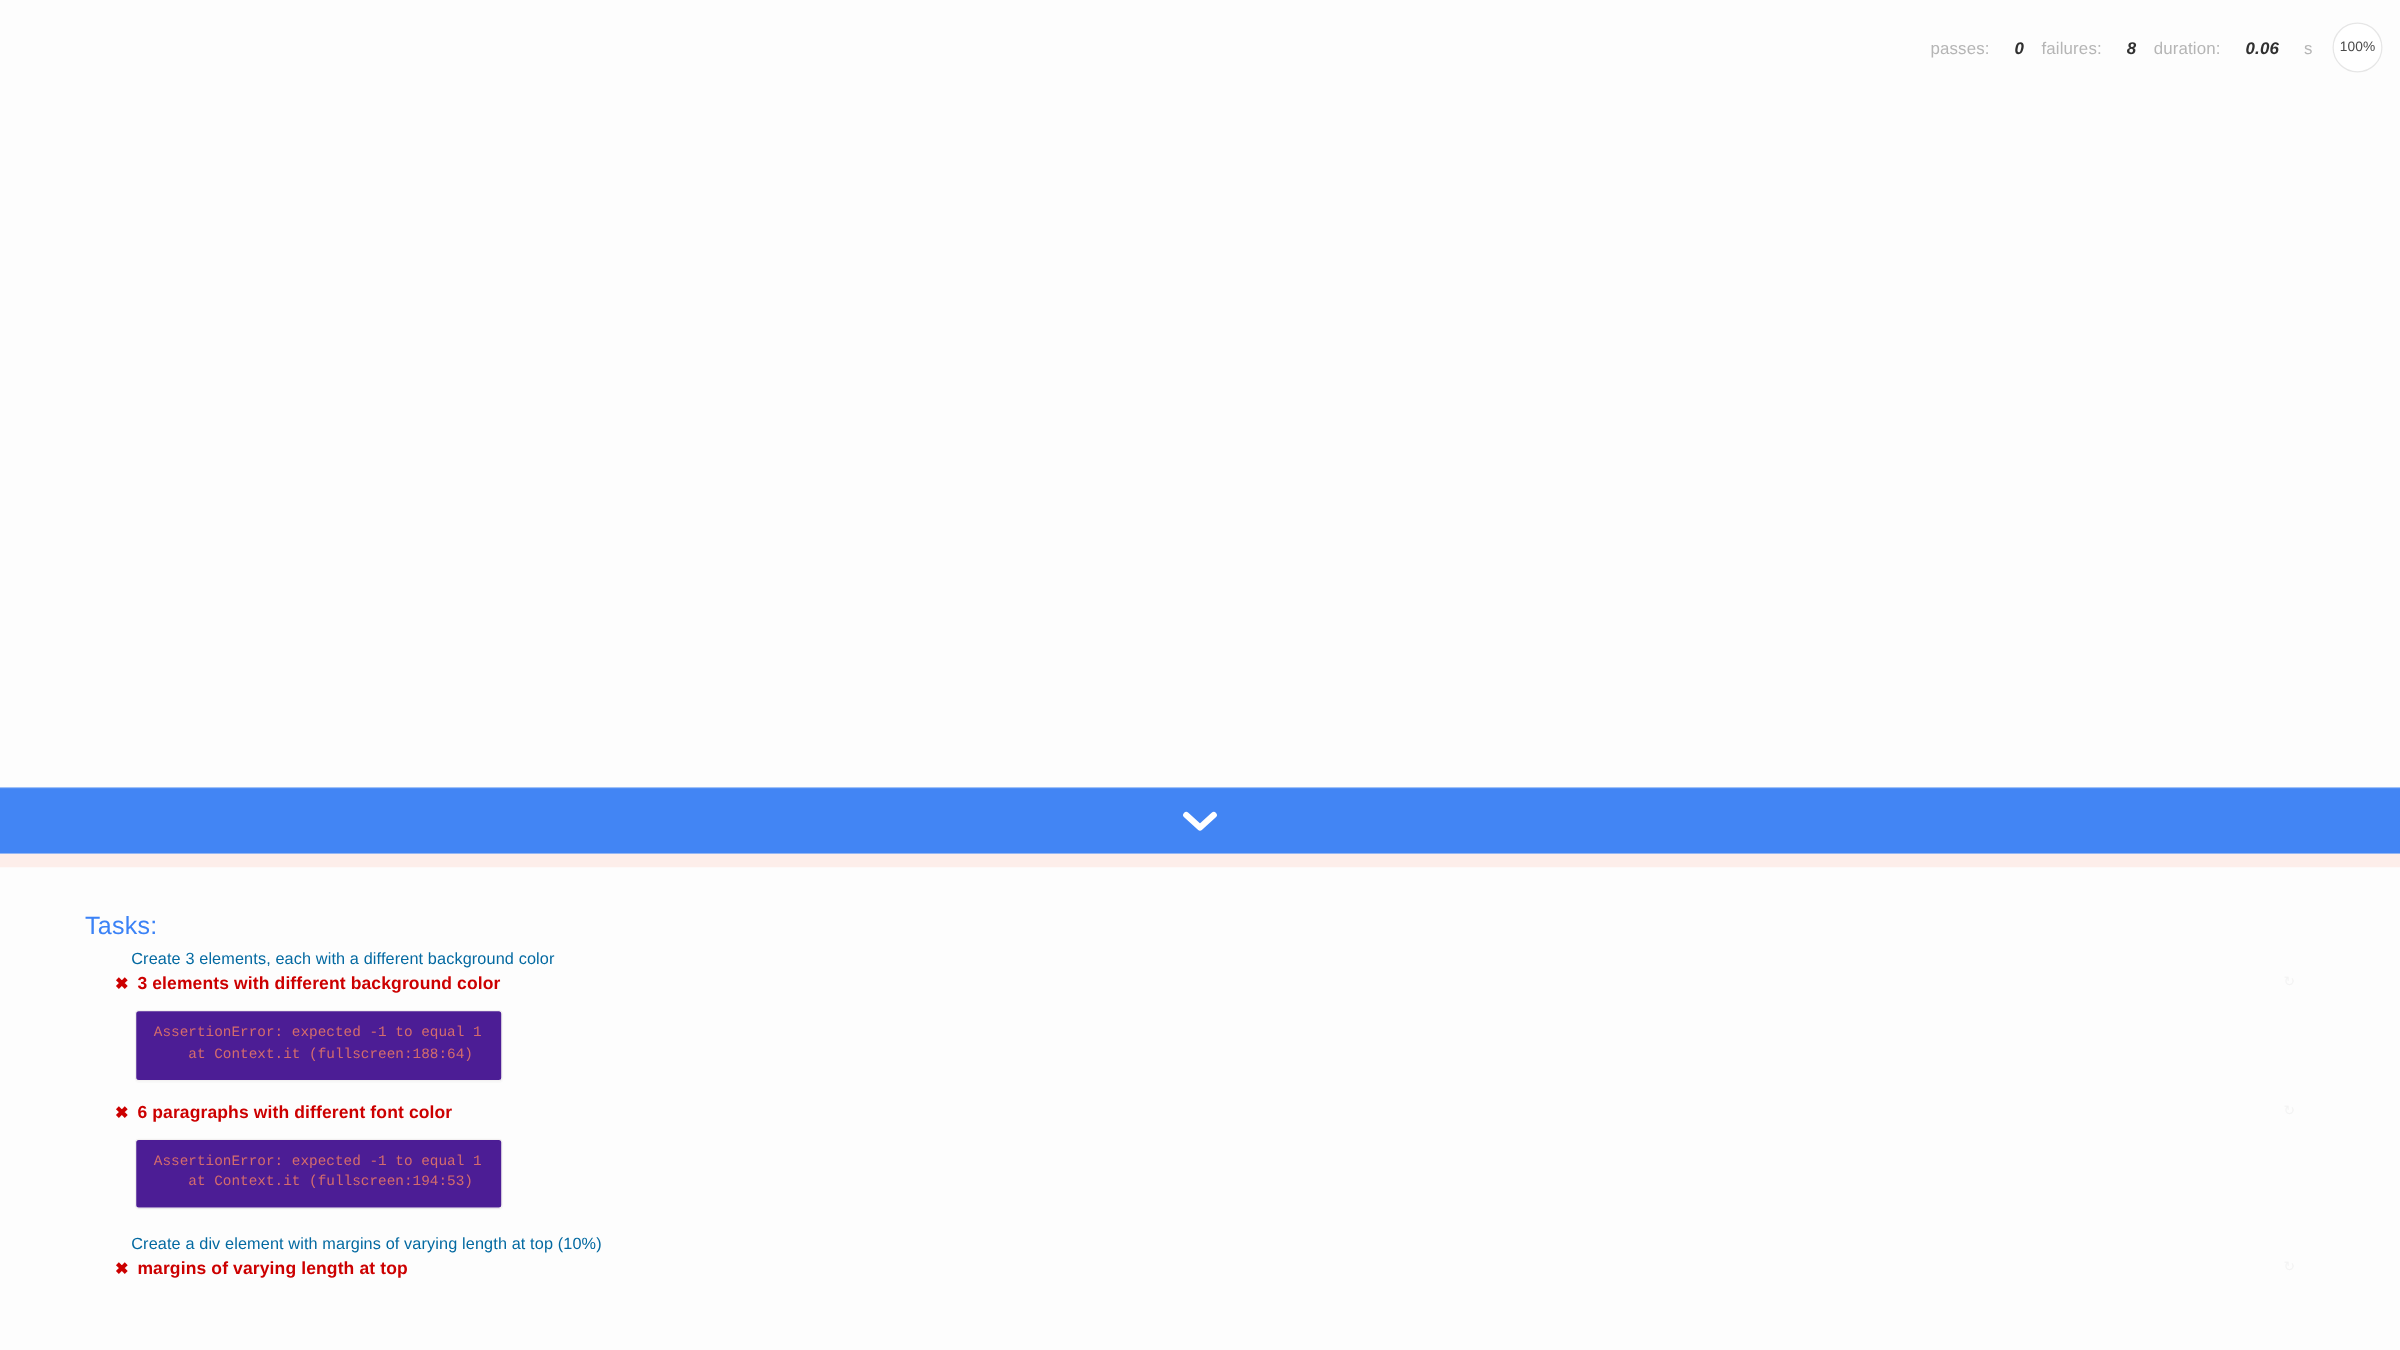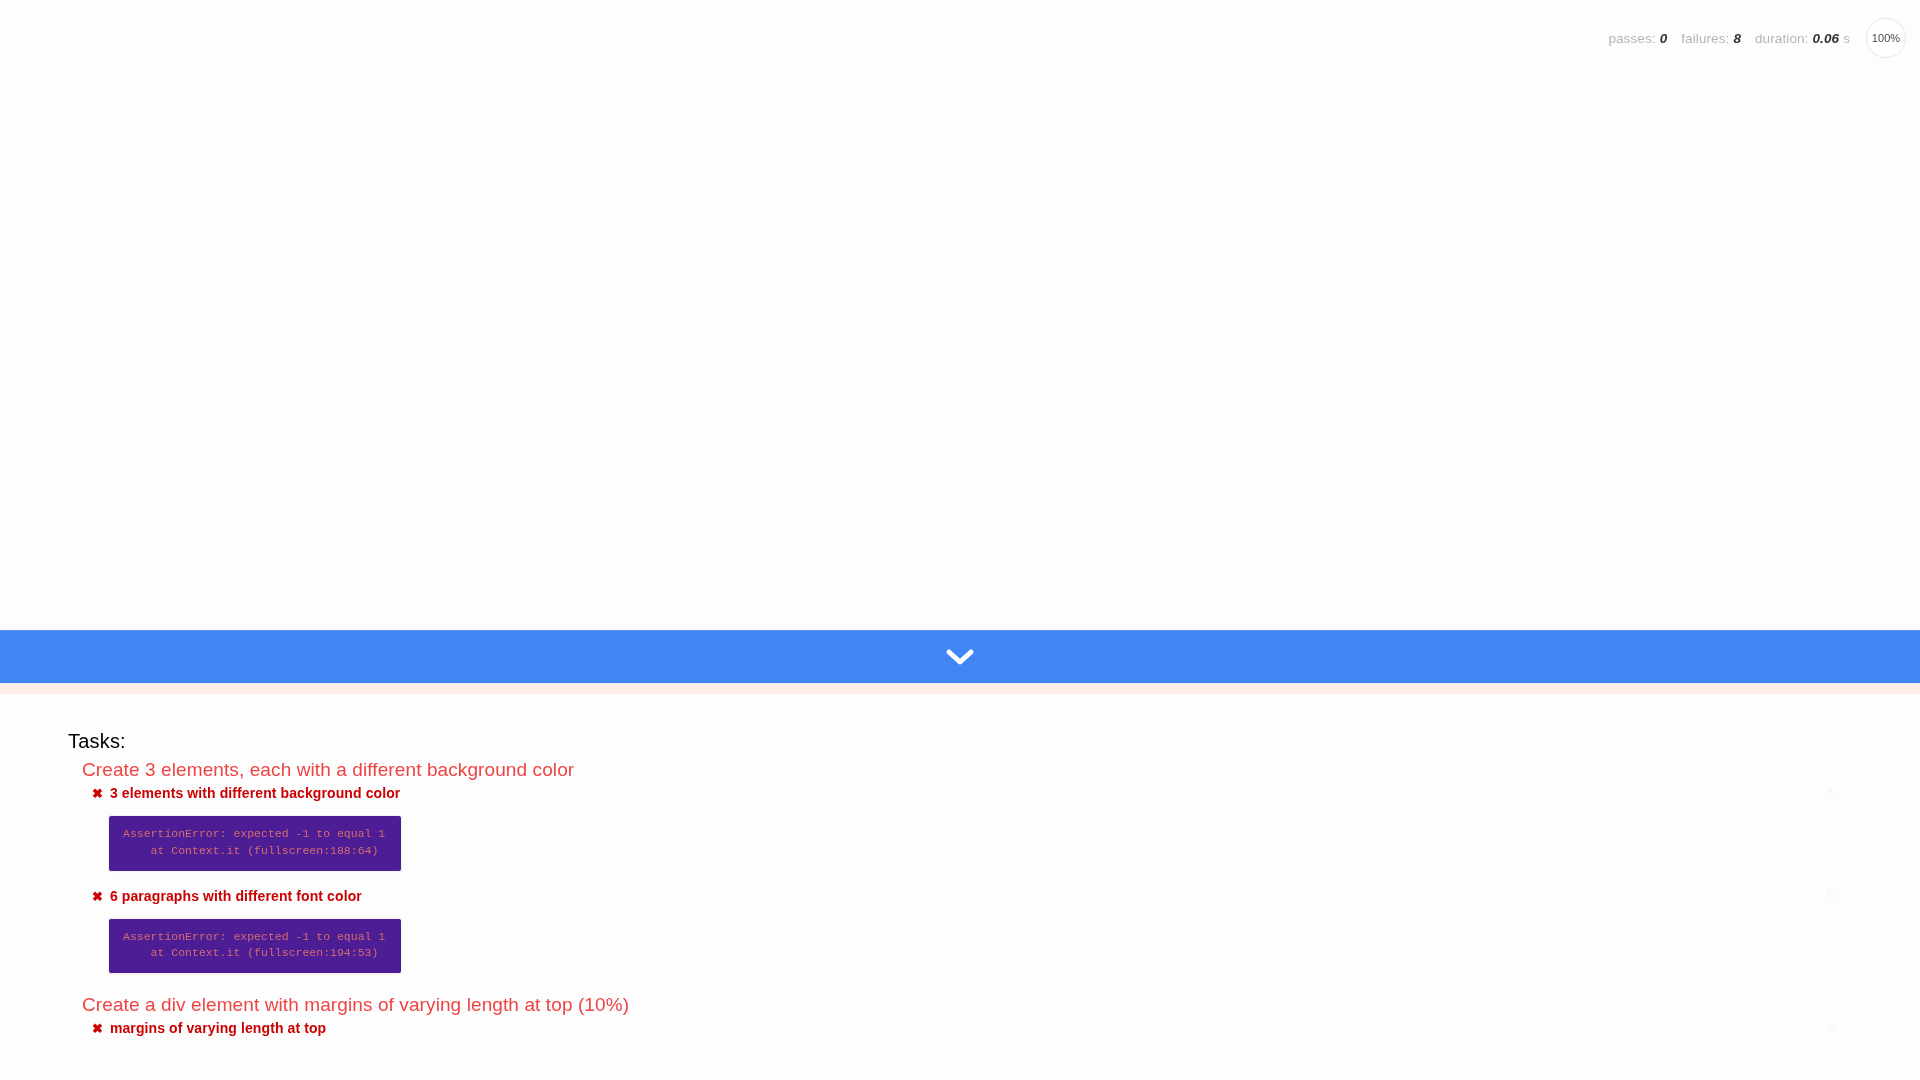--- a/index.html
+++ b/index.html
@@ -20,21 +20,21 @@
     top: 18px;
     right: 14px;
     display: flex;
     align-items: center;
     gap: 14px;
     font-size: 13.5px;
     color: #b5b5b5;
     letter-spacing: .1px;
     white-space: nowrap;
   }
-  .stat-item { display: inline-flex; align-items: center; gap: 4px; }
+  .stat-item { display: inline-flex; align-items: center; gap: 20px; }
   .stat-item em {
     font-style: italic;
     font-weight: bold;
     color: #303030;
     font-size: 13.5px;
   }
   .stat-suffix { color: #b5b5b5; }
   .progress-ring {
     width: 40px; height: 40px;
     border-radius: 50%;
@@ -84,31 +84,31 @@
     height: 386px;
     background: #fdfdfd;
     overflow: hidden;
     padding-top: 36px;
   }
 
   .tasks-heading {
     margin: 0 0 4px 68px;
     font-size: 20px;
     font-weight: normal;
-    color: #000000;
+    color: #3b82f6;
     letter-spacing: .2px;
   }
 
   .suite { margin: 0 0 0 0; }
 
   .suite-title {
-    margin: 6px 0 2px 82px;
-    font-size: 19px;
+    margin: 6px 0 2px 105px;
+    font-size: 13px;
     font-weight: normal;
-    color: #ef4444;
+    color: #0369a1;
     letter-spacing: .1px;
   }
 
   .test-row {
     position: relative;
     margin-left: 92px;
     padding: 1px 0 1px 0;
   }
   .test-line {
     display: flex;

